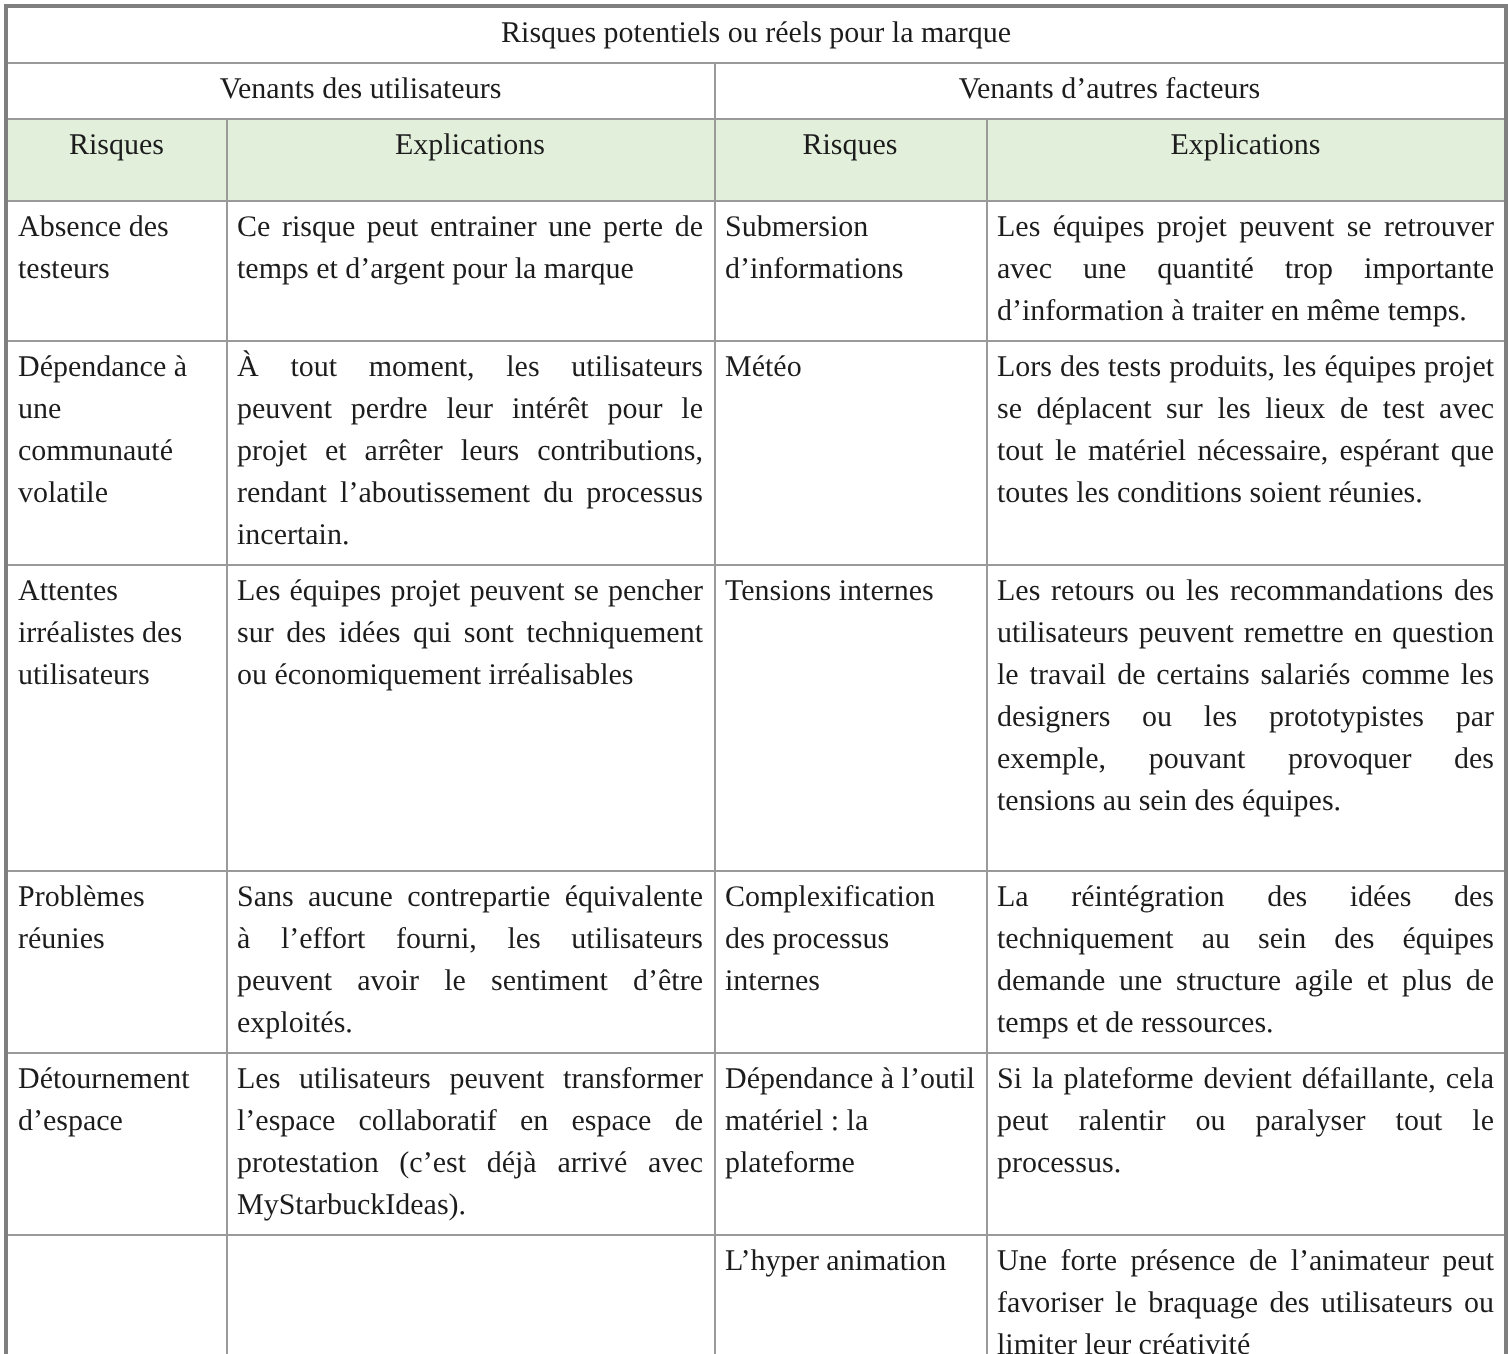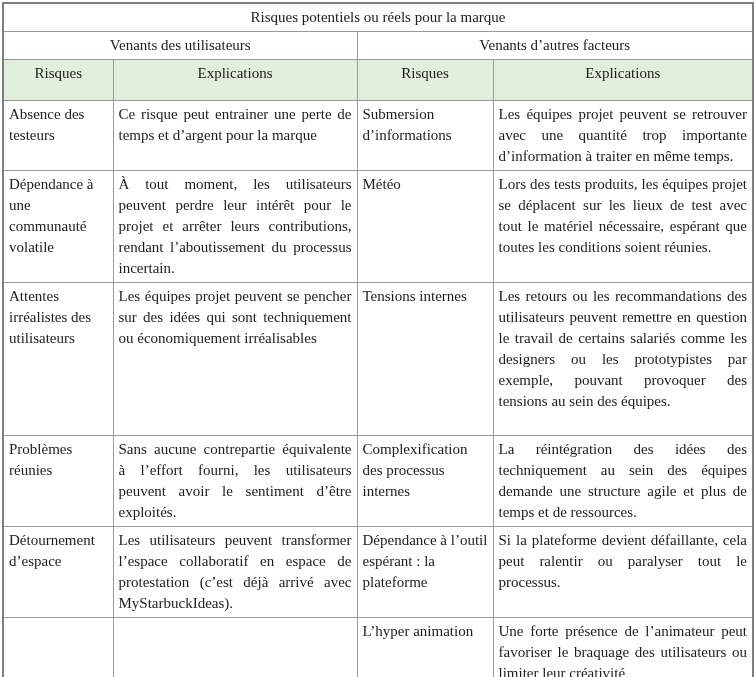--- a/index.html
+++ b/index.html
@@ -113,21 +113,21 @@
       </tr>
       <tr class="r-d3">
         <td class="risk-cell">Problèmes réunies</td>
         <td class="expl-cell">Sans aucune contrepartie équivalente à l’effort fourni, les utilisateurs peuvent avoir le sentiment d’être exploités.</td>
         <td class="risk-cell">Complexification des processus internes</td>
         <td class="expl-cell">La réintégration des idées des techniquement au sein des équipes demande une structure agile et plus de temps et de ressources.</td>
       </tr>
       <tr class="r-d4">
         <td class="risk-cell">Détournement d’espace</td>
         <td class="expl-cell">Les utilisateurs peuvent transformer l’espace collaboratif en espace de protestation (c’est déjà arrivé avec MyStarbuckIdeas).</td>
-        <td class="risk-cell">Dépendance à l’outil espérant : la plateforme</td>
+        <td class="risk-cell">Dépendance à l’outil matériel : la plateforme</td>
         <td class="expl-cell">Si la plateforme devient défaillante, cela peut ralentir ou paralyser tout le processus.</td>
       </tr>
       <tr class="r-d5">
         <td class="risk-cell"></td>
         <td class="expl-cell"></td>
         <td class="risk-cell">L’hyper animation</td>
         <td class="expl-cell">Une forte présence de l’animateur peut favoriser le braquage des utilisateurs ou limiter leur créativité</td>
       </tr>
     </tbody>
   </table>

